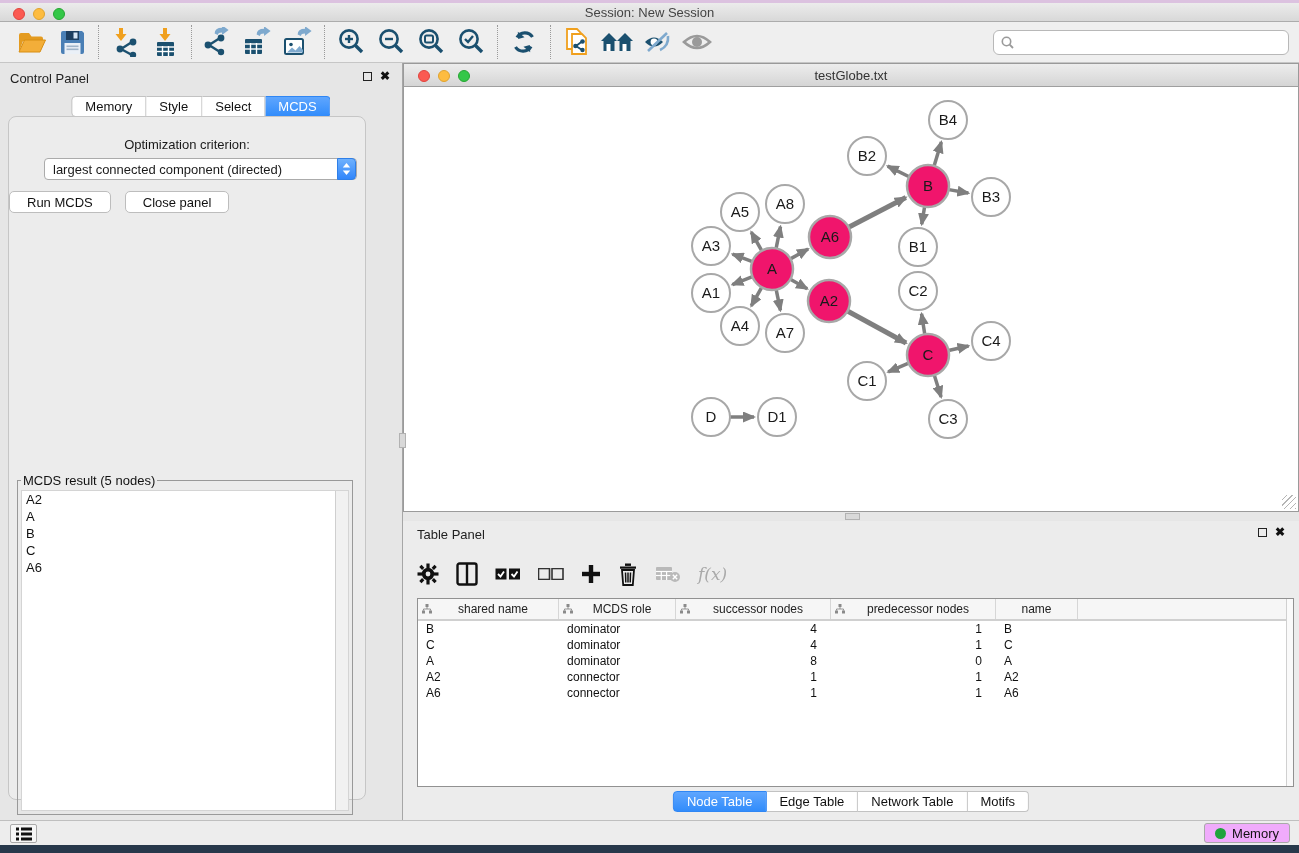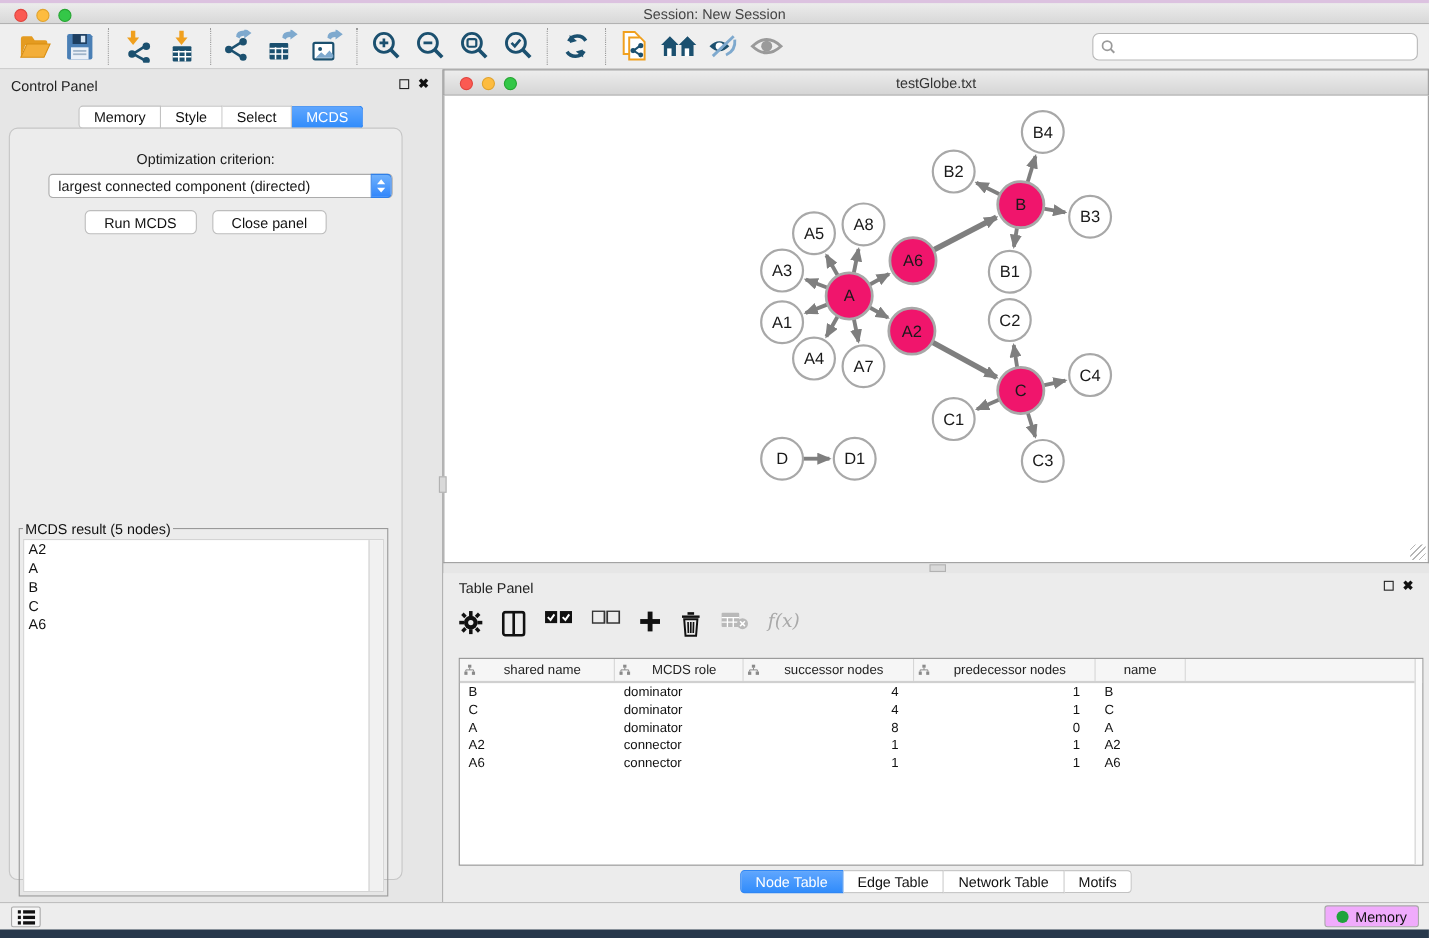--- a/index.html
+++ b/index.html
@@ -55,21 +55,21 @@
   .dropdown {
     position:absolute; left:35px; top:41px; width:313px; height:22px;
     background:#fff; border:1px solid #ABABAB; border-radius:4px;
     display:flex; align-items:center; padding-left:8px; font-size:13px;
   }
   .dd-stepper {
     position:absolute; right:0; top:-1px; width:19px; height:22px;
     background:linear-gradient(#6FB1FD,#3186FB); border:1px solid #2F7FE8; border-radius:0 4px 4px 0;
     display:flex; align-items:center; justify-content:center;
   }
-  .btn-row { position:absolute; top:74px; left:0; right:0; display:flex; justify-content:center; gap:14px; }
+  .btn-row { position:absolute; top:74px; left:0; right:0; display:flex; gap:14px; }
   .push-btn {
     height:22px; padding:0 17px; background:#fff; border:1px solid #BDBDBD; border-radius:5px;
     font-size:13px; display:flex; align-items:center; color:#111;
   }
   fieldset.result-box {
     position:absolute; left:8px; right:12px; top:340px; height:342px;
     border:1px solid #999; padding:2px 3px 3px 3px;margin-top:16px;
   }
   fieldset.result-box legend { font-size:13px; padding:0 2px; color:#111; }
   .result-list { position:relative; width:100%; height:100%; background:#fff; border:1px solid #D4D4D4; overflow:hidden; }
@@ -88,21 +88,21 @@
     border:1px solid #9A9A9A; border-top:none;
   }
   .net-grip {
     position:absolute; right:2px; bottom:2px; width:14px; height:14px;
     background:repeating-linear-gradient(135deg, transparent 0 3px, #B5B5B5 3px 4px);
   }
   .v-split-handle { position:absolute; left:399px; top:433px; width:7px; height:15px; background:#D9D9D9; border:1px solid #B2B2B2; }
   .h-split-handle { position:absolute; left:845px; top:513px; width:15px; height:7px; background:#D9D9D9; border:1px solid #B2B2B2; }
   
   .table-panel { position:absolute; left:403px; top:521px; width:896px; height:299px; background:#ECECEC; }
-  .tp-toolbar { position:absolute; left:14px; top:34px; height:38px; display:flex; align-items:flex-start; gap:17px; }
+  .tp-toolbar { position:absolute; left:14px; top:34px; height:38px; display:flex; align-items:center; gap:17px; }
   .tp-icon { display:flex; align-items:center; justify-content:center; }
   .fx-label { font-family:"DejaVu Serif",serif; font-style:italic; font-size:17px; color:#A9A9A9; }
   .data-table {
     position:absolute; left:14px; top:77px; width:877px; height:189px;
     background:#fff; border:1px solid #919191; overflow:hidden;
   }
   .dt-header { display:flex; height:22px; border-bottom:2px solid #D0D0D0; background:#F6F6F6; }
   .dt-hcell {
     display:flex; align-items:center; border-right:1px solid #D6D6D6; font-size:12px; color:#222;
     padding:0 4px; overflow:hidden;

